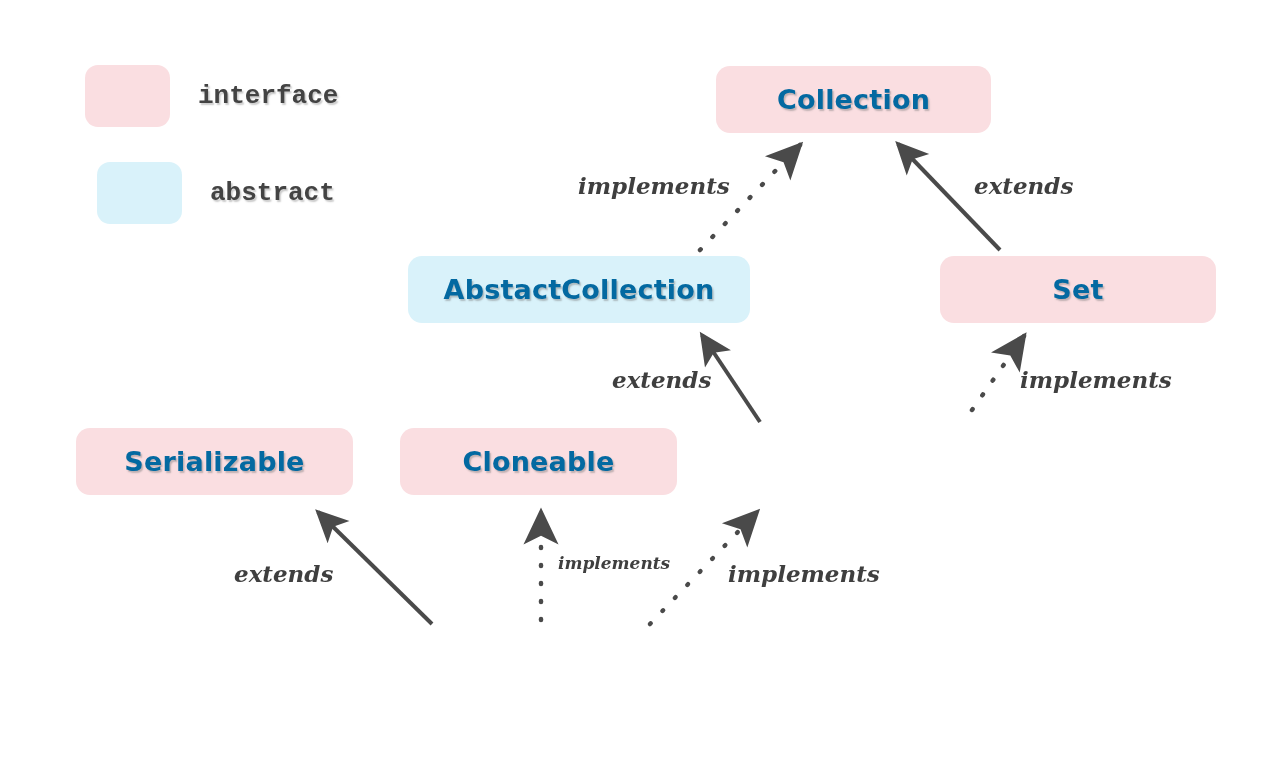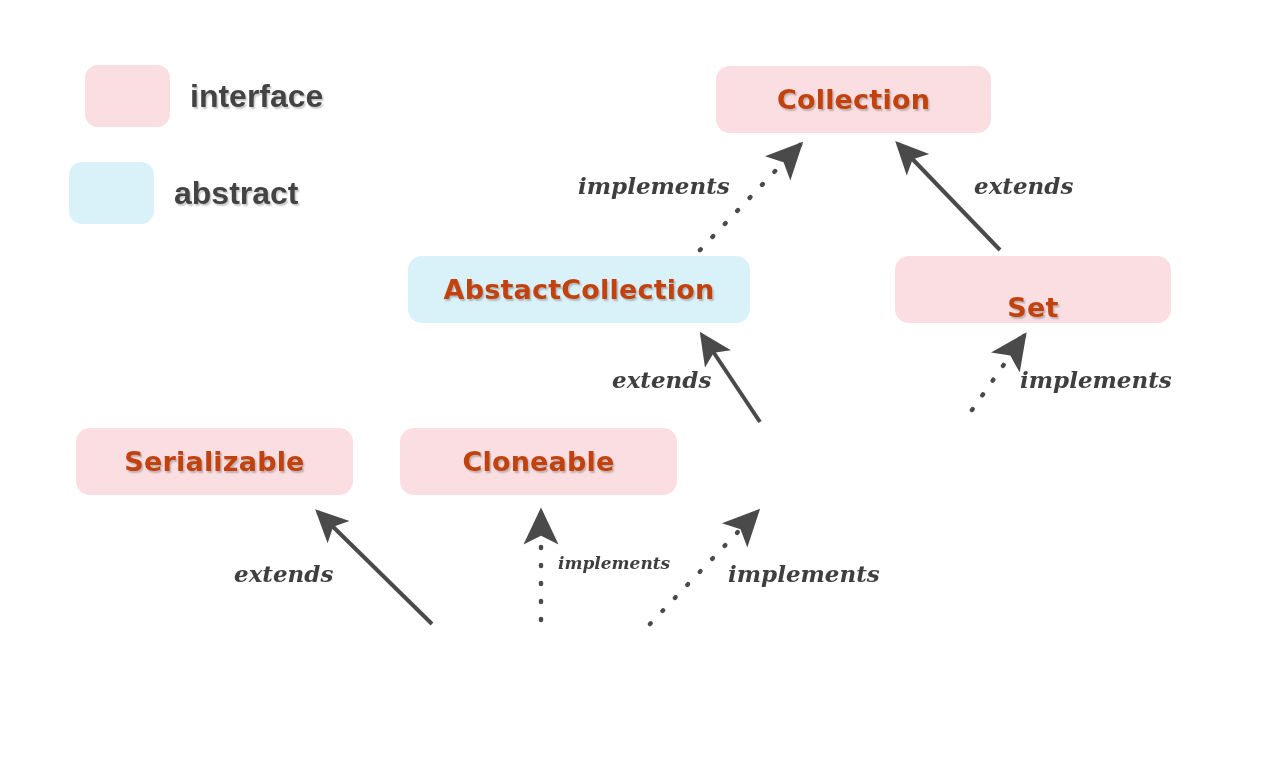--- a/index.html
+++ b/index.html
@@ -33,21 +33,21 @@
     display: flex;
     align-items: center;
     justify-content: center;
     border-radius: 14px;
     box-sizing: border-box;
   }
   .node .node-label {
     font-family: "DejaVu Sans", sans-serif;
     font-weight: bold;
     font-size: 27px;
-    color: #c2410c;
+    color: #0369a1;
     letter-spacing: 0.2px;
     text-shadow: 1.5px 1.5px 1.6px rgba(120,120,120,0.45);
     white-space: nowrap;
   }
   .node.interface { background: #fadee1; }
   .node.abstract  { background: #d9f2fa; }
 
   
   .legend-row {
     position: absolute;
@@ -56,24 +56,24 @@
   }
   .legend-swatch {
     width: 85px;
     height: 62px;
     border-radius: 13px;
     flex: none;
   }
   .legend-swatch.interface { background: #fadee1; }
   .legend-swatch.abstract  { background: #d9f2fa; }
   .legend-text {
-    margin-left: 20px;
-    font-family: Liberation Sans, sans-serif;
+    margin-left: 28px;
+    font-family: Liberation Mono, monospace;
     font-weight: bold;
-    font-size: 32px;
+    font-size: 26px;
     color: #434343;
     text-shadow: 1.5px 1.5px 1.6px rgba(120,120,120,0.40);
     white-space: nowrap;
   }
 
   
   .edge-label {
     position: absolute;
     font-family: "DejaVu Serif", serif;
     font-style: italic;
@@ -104,34 +104,34 @@
         <line x1="541" y1="620" x2="541" y2="512" stroke="#4a4a4a" stroke-width="4.5" stroke-linecap="round" stroke-dasharray="1 17" marker-end="url(#arrowhead)"></line>
         <line x1="650" y1="624" x2="757" y2="512" stroke="#4a4a4a" stroke-width="4.5" stroke-linecap="round" stroke-dasharray="1 17" marker-end="url(#arrowhead)"></line>
       </g>
   </svg>
 
   <div class="legend-row" style="left:85px; top:65px;">
     <div class="legend-swatch interface"></div>
     <div class="legend-text">interface</div>
   </div>
 
-  <div class="legend-row" style="left:69px; top:162px;">
+  <div class="legend-row" style="left:97px; top:162px;">
     <div class="legend-swatch abstract"></div>
     <div class="legend-text">abstract</div>
   </div>
 
   <div class="node interface" style="left:716px; top:66px; width:275px; height:67px;">
     <span class="node-label">Collection</span>
   </div>
 
   <div class="node abstract" style="left:408px; top:256px; width:342px; height:67px;">
     <span class="node-label">AbstactCollection</span>
   </div>
 
-  <div class="node interface" style="left:895px; top:256px; width:276px; height:67px;align-items:flex-end;">
+  <div class="node interface" style="left:940px; top:256px; width:276px; height:67px;">
     <span class="node-label">Set</span>
   </div>
 
   <div class="node interface" style="left:76px; top:428px; width:277px; height:67px;">
     <span class="node-label">Serializable</span>
   </div>
 
   <div class="node interface" style="left:400px; top:428px; width:277px; height:67px;">
     <span class="node-label">Cloneable</span>
   </div>

